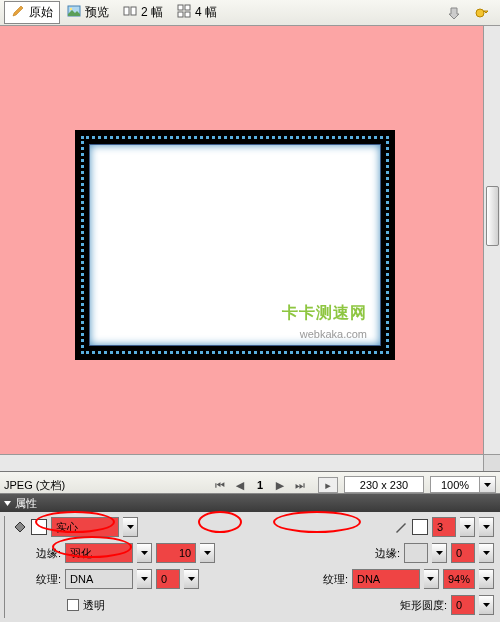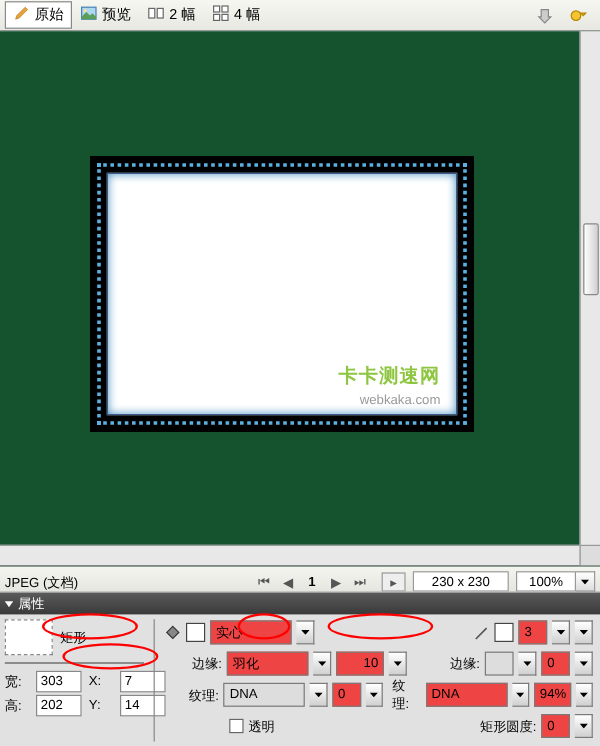--- a/index.html
+++ b/index.html
@@ -5,21 +5,21 @@
 * { box-sizing: border-box; margin: 0; padding: 0; }
 body { width: 500px; height: 622px; overflow: hidden; font-family: "Microsoft YaHei", SimSun, sans-serif; font-size: 12px; background: #fff; }
 
 .toolbar-top { background: linear-gradient(#f7f7f2, #e8e8e2); height: 26px; display: flex; align-items: center; border-bottom: 1px solid #999; padding: 0 4px; }
 .tool-btn { display: flex; align-items: flex-start; padding: 2px 6px; cursor: pointer; border: 1px solid transparent; gap: 4px; }
 .tool-btn.active { border: 1px solid #888; background: #fff; }
 .sep-h { height: 1px; background: #555; margin: 2px 0; }
 .flex-spacer { flex: 1; }
 .icon { display: inline-flex; width: 14px; height: 14px; }
 
-.canvas-area { background: #14532d; position: relative; height: 446px; border-bottom: 1px solid #777; }
+.canvas-area { background: #fca5a5; position: relative; height: 446px; border-bottom: 1px solid #777; }
 .canvas-scroll { position: absolute; right: 0; top: 0; width: 17px; height: 100%; background: #e8e8e8; border-left: 1px solid #999; }
 .canvas-scroll .thumb { position: absolute; top: 160px; left: 2px; width: 13px; height: 60px; background: linear-gradient(90deg,#fff,#d0d0d0); border: 1px solid #888; border-radius: 2px; }
 .canvas-hscroll { position: absolute; left: 0; bottom: 0; right: 17px; height: 17px; background: #e8e8e8; border-top: 1px solid #999; }
 .canvas-corner { position: absolute; right: 0; bottom: 0; width: 17px; height: 17px; background: #ddd; border-top: 1px solid #999; border-left: 1px solid #999; }
 
 .image-frame { position: absolute; left: 75px; top: 104px; width: 320px; height: 230px; background: #000; }
 .image-frame .inner1 { position: absolute; inset: 6px; border: 3px dotted #5ab0e0; }
 .image-frame .inner2 { position: absolute; inset: 14px; background: #fff; border: 1px solid #3a5a88; box-shadow: 0 0 8px #4a90c0 inset; }
 .wm { position: absolute; right: 28px; bottom: 36px; color: #8ec641; font-size: 16px; font-weight: bold; letter-spacing: 1px; }
 .wm2 { position: absolute; right: 28px; bottom: 20px; color: #999; font-size: 11px; }
@@ -147,37 +147,20 @@
 
 <div class="prop-panel">
   <div class="prop-header">
     <svg width="7" height="7">
         <path d="M0 1 L7 1 L3.5 6 Z" fill="#fff"></path>
       </svg>
     <span>属性</span>
   </div>
   <div class="prop-body" style="position:relative;">
 
-    <div class="prop-left">
-      <div style="display:flex;gap:6px;align-items:center;">
-        <div class="shape-swatch"></div>
-        <span class="lbl">矩形</span>
-      </div>
-      <div class="sep-h"></div>
-      <div class="left-grid">
-        <span class="lbl">宽:</span>
-        <input class="num-in" value="303" style="">
-        <span class="lbl">X:</span>
-        <input class="num-in" value="7" style="">
-        <span class="lbl">高:</span>
-        <input class="num-in" value="202" style="">
-        <span class="lbl">Y:</span>
-        <input class="num-in" value="14" style="">
-      </div>
-    </div>
 
     <div style="width:1px;background:#888;"></div>
 
     <div class="prop-right">
       <div class="row">
         <span class="icon">
             <svg viewBox="0 0 14 14">
               <path d="M7 2 L12 7 L7 12 L2 7 Z" fill="#888" stroke="#333"></path>
             </svg>
           </span>

